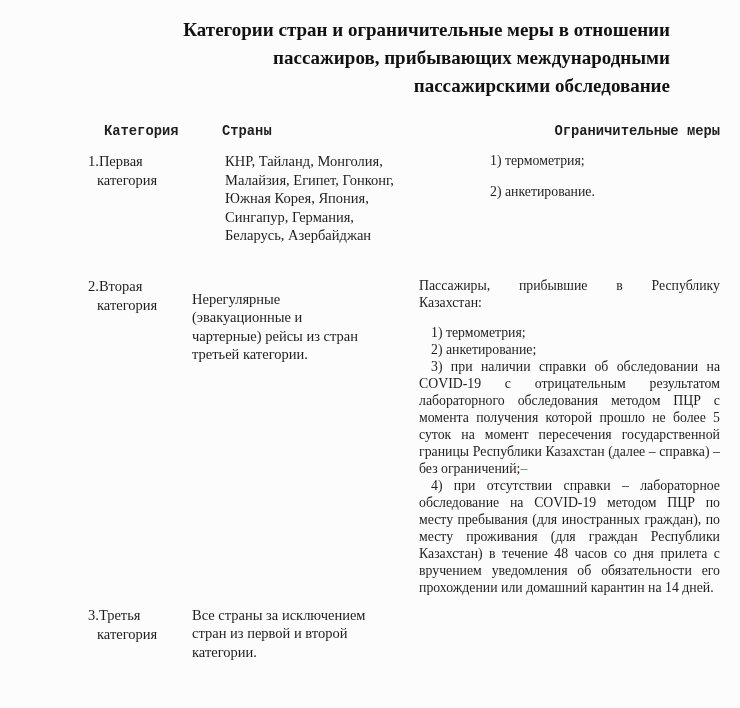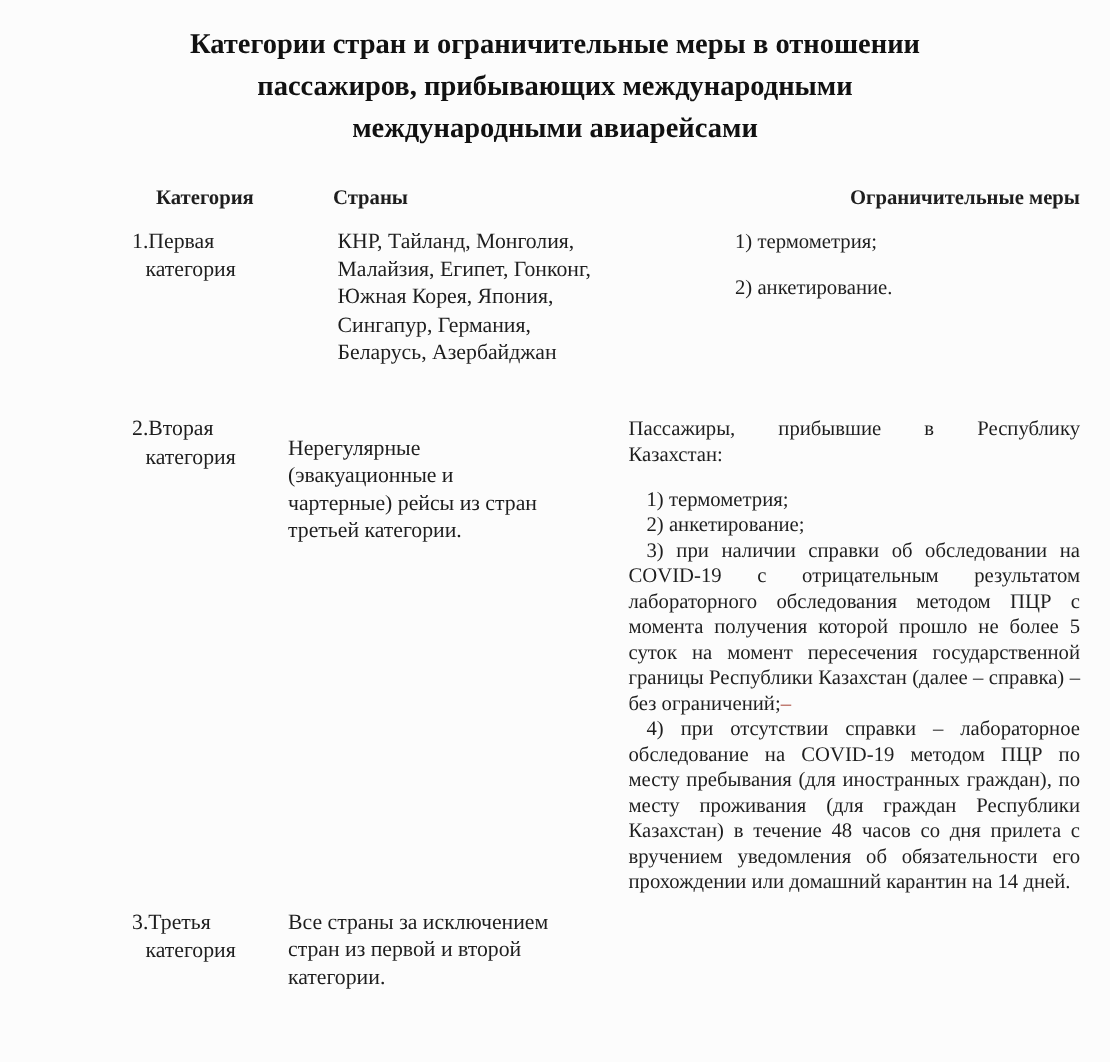--- a/index.html
+++ b/index.html
@@ -10,37 +10,38 @@
     width: 740px;
     height: 708px;
     overflow: hidden;
     background: #fcfcfc;
     color: #1e1e1e;
     font-family: "Liberation Serif", "DejaVu Serif", serif;
   }
   .title {
     margin: 16px 0 0 70px;
     width: 600px;
-    text-align: center;
+    text-align: right;
     font-weight: bold;
     font-size: 19px;
     line-height: 28px;
     color: #111;
   }
   .trow {
     display: grid;
     grid-template-columns: 104px 191px 337px;
     margin-left: 88px;
     margin-right: 20px;
   }
   .thead { margin-top: 23px; }
   .thead .hc {
     font-weight: bold;
     font-size: 13.8px;
     line-height: 17px;
+    font-family: Liberation Mono, monospace;
   }
   .h-category  { padding-left: 16px; }
   .h-countries { padding-left: 30px; }
   .h-measures  { text-align: right; }
 
   .row1 { margin-top: 12px; gap: 33px; }
   .row2 { margin-top: 32px; }
   .row3 { margin-top: 10px; }
 
   .cat {
@@ -78,21 +79,21 @@
     text-indent: 12px;
   }
   .red { color: #a8493c; }
 </style>
 </head>
 <body>
 
 <div class="title">
   <div>Категории стран и ограничительные меры в отношении</div>
   <div>пассажиров, прибывающих международными</div>
-  <div>международными авиарейсами</div>
+  <div>пассажирскими обследование</div>
 </div>
 
 <div class="trow thead">
   <div class="hc h-category">Категория</div>
   <div class="hc h-countries">Страны</div>
   <div class="hc h-measures">Ограничительные меры</div>
 </div>
 
 <div class="trow row1">
   <div class="cat">1.Первая категория</div>

